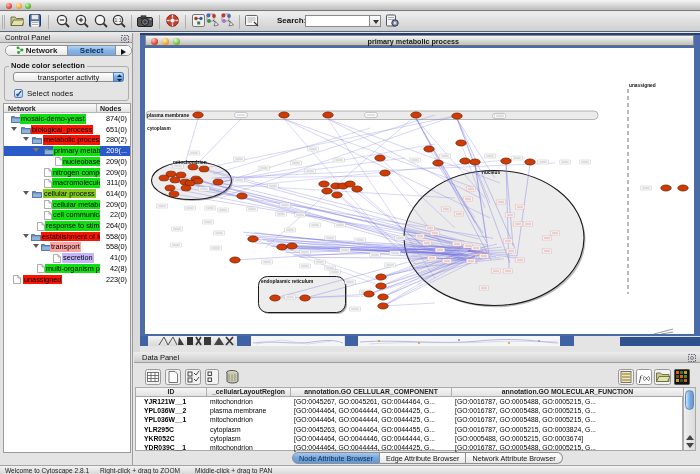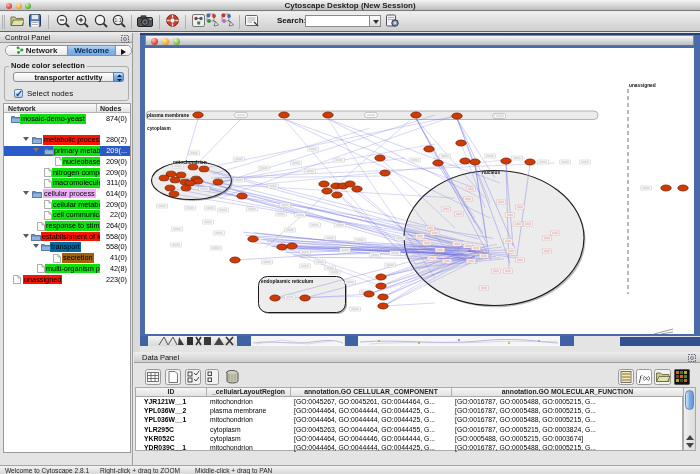--- a/index.html
+++ b/index.html
@@ -19,21 +19,21 @@
   background:linear-gradient(#ececec,#cdcdcd); border-bottom:1px solid #999;
   font-size:7.5px; color:#111; padding-left:5px; line-height:10px; }
 .tabcap { position:absolute; left:5px; top:12px; width:127px; height:11px; background:#fdfdfd;
   border:1px solid #8e8e8e; border-radius:6px; overflow:hidden; display:flex; }
 .tabseg { height:100%; font-size:8px; font-weight:bold; color:#222; text-align:center; line-height:10px; }
 .groupbox { position:absolute; left:4px; top:33px; width:125px; height:35px;
   border:1px solid #adadad; border-radius:3px; }
 .grouplab { position:absolute; left:9px; top:28px; background:#e4e4e4; padding:0 2px;
   font-size:7.5px; font-weight:bold; color:#111; }
 .combo { position:absolute; left:13px; top:39px; width:111px; height:10px; background:linear-gradient(#ffffff,#e8e8e8);
-  border:1px solid #8e8e8e; border-radius:3px; font-size:7.5px; font-weight:bold; color:#111;
+  border:1px solid #8e8e8e; border-radius:3px; font-size:7.5px; font-weight:normal; color:#111;
   text-align:center; line-height:9px; }
 .combobtn { position:absolute; right:-1px; top:-1px; width:11px; height:10px;
   background:linear-gradient(#cfe5fb,#76aae5 50%,#5e97da); border:1px solid #5580b4; border-radius:0 3px 3px 0; }
 .checkbox { position:absolute; left:14px; top:56px; width:9px; height:9px;
   background:linear-gradient(#eef6ff,#abcdf2); border:1px solid #5b83ad; border-radius:2px;
   color:#1a4a8c; font-size:10px; line-height:8px; font-weight:bold; text-align:center; }
 .cblab { position:absolute; left:27px; top:56px; font-size:8px; color:#111; }
 .treepanel { position:absolute; left:3px; top:70px; width:128px; height:350px;
   background:#fff; border:1px solid #9a9a9a; }
 .treehead { position:absolute; left:0; top:0; width:126px; height:9px;
@@ -58,21 +58,20 @@
   border:1px solid #8e8e8e; background:linear-gradient(#fdfdfd,#e8e8e8); }
 .statusbar { left:0; top:465px; width:700px; height:9px; background:linear-gradient(#f2f2f2,#d9d9d9);
   border-top:1px solid #a5a5a5; font-size:6.6px; color:#222; }
 .stxt { position:absolute; top:0.5px; }
 </style></head><body>
 
 <div class="abs titlebar">
  <div class="tl" style="left:6px;background:radial-gradient(circle at 35% 30%,#ffb9b4,#e2463d 60%,#b03028);"></div>
  <div class="tl" style="left:15.5px;background:radial-gradient(circle at 35% 30%,#ffe9b0,#f0a839 60%,#c4801f);"></div>
  <div class="tl" style="left:25px;background:radial-gradient(circle at 35% 30%,#d2f6b7,#59b935 60%,#3d8d21);"></div>
- <div class="titletext">Cytoscape Desktop (New Session)</div>
 </div>
 <div class="abs toolbar"></div>
 <div class="tsep abs" style="left:2px;top:15px"></div>
 <div class="tsep abs" style="left:4px;top:15px"></div>
 <svg class="abs" style="left:10px;top:14px" width="14" height="13" viewBox="0 0 14 13" xmlns="http://www.w3.org/2000/svg">
 <path d="M1 3 h4 l1.5 1.5 H13 v7 H1 z" fill="#c8c98e" stroke="#5d5d35" stroke-width="0.8"></path>
 <path d="M1 11.5 L3.5 6 H14.5 L12 11.5 z" fill="#e2e3a9" stroke="#5d5d35" stroke-width="0.8"></path>
   </svg>
 <svg class="abs" style="left:29px;top:14px" width="12" height="13" viewBox="0 0 12 13" xmlns="http://www.w3.org/2000/svg">
 <rect x="0.5" y="0.5" width="11" height="12" rx="1" fill="#3c6fb2" stroke="#1d3a66"></rect>
@@ -166,21 +165,21 @@
       </svg></div>
     <div class="tabcap">
 <div class="tabseg" style="width:62px;background:linear-gradient(#fefefe,#e9e9e9)">
 <svg width="8" height="8" viewBox="0 0 8 8" style="vertical-align:-1px">
           <circle cx="2" cy="1.8" r="1.4" fill="#2da32d"></circle>
           <circle cx="6" cy="4" r="1.4" fill="#2da32d"></circle>
           <circle cx="2.5" cy="6.5" r="1.4" fill="#2da32d"></circle>
           <path d="M2 2 L6 4 L2.5 6.5" stroke="#2da32d" stroke-width="0.7" fill="none"></path>
         </svg>
 Network</div>
-<div class="tabseg" style="width:50px;background:linear-gradient(#b4d3f2,#84b3e6 50%,#76a9e2);border-left:1px solid #8e8e8e;border-right:1px solid #8e8e8e;color:#0b2c55">Welcome</div>
+<div class="tabseg" style="width:50px;background:linear-gradient(#b4d3f2,#84b3e6 50%,#76a9e2);border-left:1px solid #8e8e8e;border-right:1px solid #8e8e8e;color:#0b2c55">Select</div>
 <div class="tabseg" style="width:15px;background:linear-gradient(#fefefe,#e9e9e9)"><span style="display:inline-block;margin-top:2.5px;width:0;height:0;border-top:3.5px solid transparent;border-bottom:3.5px solid transparent;border-left:5px solid #111"></span></div>
 </div>
     <div class="groupbox"></div>
     <div class="grouplab">Node color selection</div>
     <div class="combo">transporter activity
 <div class="combobtn">
         <svg width="9" height="8" viewBox="0 0 9 8" style="position:absolute;left:0.5px;top:0.5px">
           <path d="M4.5 0.5 L7 3 H2 z" fill="#123"></path>
           <path d="M4.5 7.5 L7 5 H2 z" fill="#123"></path>
         </svg>
@@ -194,20 +193,29 @@
         <span style="position:absolute;left:92px;top:0;width:1px;height:9px;background:#b5b5b5"></span>
       </div>
       <div class="trow" style="top:9.50px;">
         <svg width="10" height="8" viewBox="0 0 10 8" style="position:absolute;top:1.5px;left:7px">
           <path d="M0.5 1.5 h3 l1 1 h5 v5 h-9 z" fill="#6f95c2" stroke="#3b5d85" stroke-width="0.7"></path>
           <path d="M0.5 3 h9 v4.5 h-9 z" fill="#8fb3dc" stroke="#3b5d85" stroke-width="0.5"></path>
         </svg>
         <span class="tlabel" style="left:16px;background:#10e010;max-width:80px">mosaic-demo-yeast</span>
         <span class="tcount" style="color:#000">874(0)</span>
       </div>
+      <div class="trow" style="top:20.20px;">
+        <span class="tarrow" style="left:7px;border-top-color:#5a5a5a"></span>
+        <svg width="10" height="8" viewBox="0 0 10 8" style="position:absolute;top:1.5px;left:17px">
+          <path d="M0.5 1.5 h3 l1 1 h5 v5 h-9 z" fill="#6f95c2" stroke="#3b5d85" stroke-width="0.7"></path>
+          <path d="M0.5 3 h9 v4.5 h-9 z" fill="#8fb3dc" stroke="#3b5d85" stroke-width="0.5"></path>
+        </svg>
+        <span class="tlabel" style="left:27px;background:#fb1500;max-width:69px">biological_process</span>
+        <span class="tcount" style="color:#000">651(0)</span>
+      </div>
       <div class="trow" style="top:30.90px;">
         <span class="tarrow" style="left:19px;border-top-color:#5a5a5a"></span>
         <svg width="10" height="8" viewBox="0 0 10 8" style="position:absolute;top:1.5px;left:28px">
           <path d="M0.5 1.5 h3 l1 1 h5 v5 h-9 z" fill="#6f95c2" stroke="#3b5d85" stroke-width="0.7"></path>
           <path d="M0.5 3 h9 v4.5 h-9 z" fill="#8fb3dc" stroke="#3b5d85" stroke-width="0.5"></path>
         </svg>
         <span class="tlabel" style="left:39px;background:#fb1500;max-width:57px">metabolic process</span>
         <span class="tcount" style="color:#000">280(2)</span>
       </div>
       <div class="trow" style="top:41.60px;background:#2a59c8;">
@@ -242,21 +250,21 @@
         </svg>
         <span class="tlabel" style="left:48px;background:#10e010;max-width:48px">macromolecule</span>
         <span class="tcount" style="color:#000">311(0)</span>
       </div>
       <div class="trow" style="top:84.40px;">
         <span class="tarrow" style="left:19px;border-top-color:#5a5a5a"></span>
         <svg width="10" height="8" viewBox="0 0 10 8" style="position:absolute;top:1.5px;left:28px">
           <path d="M0.5 1.5 h3 l1 1 h5 v5 h-9 z" fill="#6f95c2" stroke="#3b5d85" stroke-width="0.7"></path>
           <path d="M0.5 3 h9 v4.5 h-9 z" fill="#8fb3dc" stroke="#3b5d85" stroke-width="0.5"></path>
         </svg>
-        <span class="tlabel" style="left:39px;background:#f0abfc;max-width:57px">cellular process</span>
+        <span class="tlabel" style="left:39px;background:#84cc16;max-width:57px">cellular process</span>
         <span class="tcount" style="color:#000">614(0)</span>
       </div>
       <div class="trow" style="top:95.10px;">
         <svg width="8" height="9" viewBox="0 0 8 9" style="position:absolute;top:1px;left:40px">
           <path d="M0.5 0.5 h4.5 l2.5 2.5 v5.5 h-7 z" fill="#fdfdfd" stroke="#8a8a8a" stroke-width="0.7"></path>
           <path d="M5 0.5 v2.5 h2.5" fill="none" stroke="#8a8a8a" stroke-width="0.7"></path>
         </svg>
         <span class="tlabel" style="left:48px;background:#10e010;max-width:48px">cellular metabo</span>
         <span class="tcount" style="color:#000">209(0)</span>
       </div>
@@ -284,29 +292,29 @@
         </svg>
         <span class="tlabel" style="left:37px;background:#fb1500;max-width:59px">establishment of lo</span>
         <span class="tcount" style="color:#000">558(0)</span>
       </div>
       <div class="trow" style="top:137.90px;">
         <span class="tarrow" style="left:29px;border-top-color:#5a5a5a"></span>
         <svg width="10" height="8" viewBox="0 0 10 8" style="position:absolute;top:1.5px;left:37px">
           <path d="M0.5 1.5 h3 l1 1 h5 v5 h-9 z" fill="#6f95c2" stroke="#3b5d85" stroke-width="0.7"></path>
           <path d="M0.5 3 h9 v4.5 h-9 z" fill="#8fb3dc" stroke="#3b5d85" stroke-width="0.5"></path>
         </svg>
-        <span class="tlabel" style="left:46px;background:#0369a1;max-width:50px">transport</span>
+        <span class="tlabel" style="left:46px;background:#fca5a5;max-width:50px">transport</span>
         <span class="tcount" style="color:#000">558(0)</span>
       </div>
       <div class="trow" style="top:148.60px;">
         <svg width="8" height="9" viewBox="0 0 8 9" style="position:absolute;top:1px;left:49px">
           <path d="M0.5 0.5 h4.5 l2.5 2.5 v5.5 h-7 z" fill="#fdfdfd" stroke="#8a8a8a" stroke-width="0.7"></path>
           <path d="M5 0.5 v2.5 h2.5" fill="none" stroke="#8a8a8a" stroke-width="0.7"></path>
         </svg>
-        <span class="tlabel" style="left:58px;background:#a16207;max-width:38px">secretion</span>
+        <span class="tlabel" style="left:58px;background:#c4b5fd;max-width:38px">secretion</span>
         <span class="tcount" style="color:#000">41(0)</span>
       </div>
       <div class="trow" style="top:159.30px;">
         <svg width="8" height="9" viewBox="0 0 8 9" style="position:absolute;top:1px;left:33px">
           <path d="M0.5 0.5 h4.5 l2.5 2.5 v5.5 h-7 z" fill="#fdfdfd" stroke="#8a8a8a" stroke-width="0.7"></path>
           <path d="M5 0.5 v2.5 h2.5" fill="none" stroke="#8a8a8a" stroke-width="0.7"></path>
         </svg>
         <span class="tlabel" style="left:41px;background:#10e010;max-width:55px">multi-organism pro</span>
         <span class="tcount" style="color:#000">42(8)</span>
       </div>
@@ -351,20 +359,21 @@
  <circle cx="180" cy="4" r="1" fill="#8a8"></circle>
 </svg>
 <div class="abs" style="left:560px;top:336px;width:14px;height:10px;background:#3f62a5"></div>
 <div class="abs" style="left:620px;top:337px;width:80px;height:9px;background:#2f528f"></div>
 
 <div class="abs" style="left:140px;top:33px;width:560px;height:303px;background:#4a6aa8;border-top:2.5px solid #253f77;">
  <div style="position:absolute;left:5px;top:0px;width:548.5px;height:10.8px;background:linear-gradient(#f7f7f7,#d7d7d7 55%,#bfbfbf);border:1px solid #8a8a8a;border-bottom:1px solid #6f6f6f;">
   <div class="tl" style="left:5px;top:1.8px;width:7px;height:7px;background:radial-gradient(circle at 35% 30%,#ffc6c1,#e2463a 60%,#a82c22);"></div>
   <div class="tl" style="left:16px;top:1.8px;width:7px;height:7px;background:radial-gradient(circle at 35% 30%,#ffedb8,#eda93c 60%,#bb7c1c);"></div>
   <div class="tl" style="left:27px;top:1.8px;width:7px;height:7px;background:radial-gradient(circle at 35% 30%,#e4f8c8,#7cc24a 60%,#4c8f24);"></div>
+  <div style="position:absolute;left:-6px;top:1.2px;width:100%;text-align:center;font-size:7.2px;font-weight:bold;color:#1a1a1a;">primary metabolic process</div>
  </div>
  <div style="position:absolute;left:5px;top:12.8px;width:548.5px;height:286px;background:#ffffff;">
 <svg width="549" height="286" viewBox="0 0 549 286" xmlns="http://www.w3.org/2000/svg" style="position:absolute;left:0;top:0">
         <rect x="1" y="63" width="452" height="8.5" rx="4" fill="#ebebeb" stroke="#9a9a9a" stroke-width="0.7"></rect>
         <ellipse cx="46.5" cy="132.5" rx="40" ry="19" fill="#222" opacity="0.35" transform="translate(1.3,1.5)"></ellipse>
         <ellipse cx="46.5" cy="132.5" rx="40" ry="19" fill="#ededed" stroke="#1a1a1a" stroke-width="1.1"></ellipse>
         <ellipse cx="349" cy="190" rx="90" ry="67.5" fill="#222" opacity="0.3" transform="translate(1.5,1.8)"></ellipse>
         <ellipse cx="349" cy="190" rx="90" ry="67.5" fill="#ececec" stroke="#1a1a1a" stroke-width="1.1"></ellipse>
         <rect x="113.5" y="228.5" width="87" height="36" rx="9" fill="#111" opacity="0.35" transform="translate(1.5,1.5)"></rect>
         <rect x="113.5" y="228.5" width="87" height="36" rx="9" fill="#ededed" stroke="#1a1a1a" stroke-width="1"></rect>
@@ -790,17 +799,22 @@
       <div class="dtc" style="left:8px;top:55.0px;width:62px;font-weight:bold;">YDR039C__1</div>
       <div class="dtc" style="left:74px;top:55.0px;width:80px;">mitochondrion</div>
       <div class="dtc" style="left:158px;top:55.0px;width:157px;">[GO:0044464, GO:0044444, GO:0044425, G...</div>
       <div class="dtc" style="left:319px;top:55.0px;width:228px;">[GO:0016787, GO:0005488, GO:0005215, G...</div>
     </div>
     <div class="abs" style="left:549px;top:35px;width:13px;height:64px;background:linear-gradient(90deg,#efefef,#dcdcdc);border:1px solid #aaa;">
 <div style="position:absolute;left:1px;top:2px;width:9px;height:20px;border-radius:5px;background:linear-gradient(90deg,#cfe4f9,#77aae4 55%,#5d97da);border:1px solid #6688aa"></div>
 <div style="position:absolute;left:1.5px;bottom:10px;width:0;height:0;border-left:4px solid transparent;border-right:4px solid transparent;border-bottom:5px solid #444"></div>
 <div style="position:absolute;left:1.5px;bottom:2px;width:0;height:0;border-left:4px solid transparent;border-right:4px solid transparent;border-top:5px solid #444"></div>
 </div>
+    <div class="abs" style="left:158px;top:99.5px;display:flex;">
+<div class="btab" style="background:linear-gradient(#a8c8ec,#74a5de 50%,#6399d8);border-radius:6px 0 0 6px;color:#0a2a50;">Node Attribute Browser</div>
+<div class="btab" style="border-left:none;">Edge Attribute Browser</div>
+<div class="btab" style="border-left:none;border-radius:0 6px 6px 0;">Network Attribute Browser</div>
+</div>
   </div>
 <div class="abs statusbar">
 <span class="stxt" style="left:5px">Welcome to Cytoscape 2.8.1</span>
 <span class="stxt" style="left:100px">Right-click + drag to ZOOM</span>
 <span class="stxt" style="left:195px">Middle-click + drag to PAN</span>
 </div>
 </body></html>

